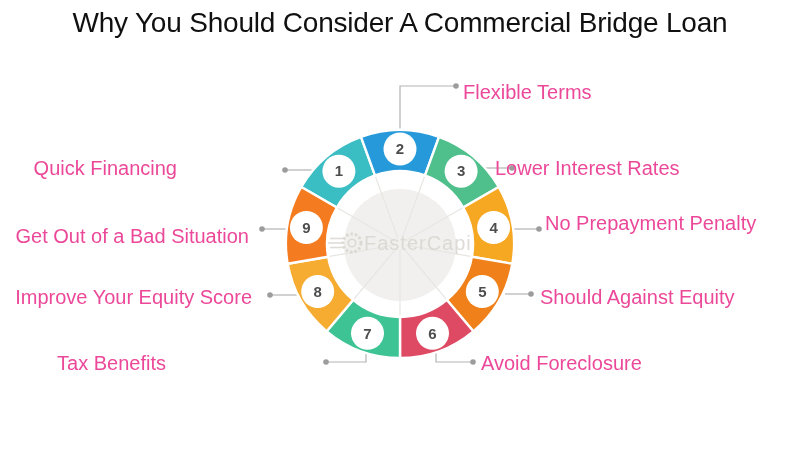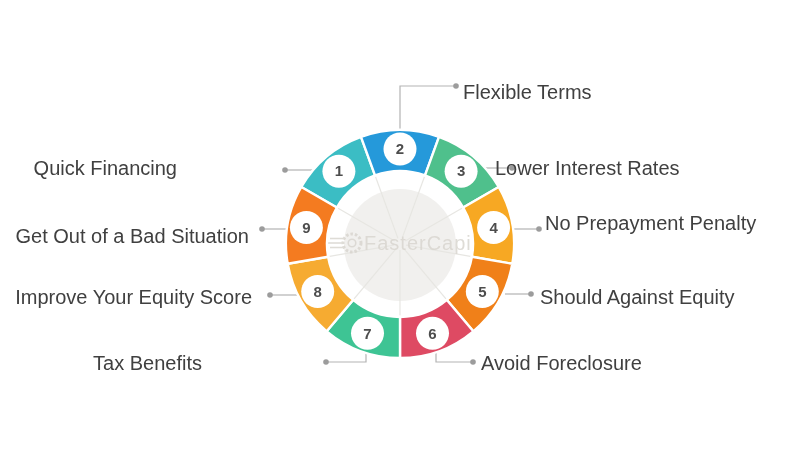--- a/index.html
+++ b/index.html
@@ -7,29 +7,30 @@
     position:relative;width:800px;height:449px;background:#ffffff;overflow:hidden;
     font-family:"Liberation Sans","DejaVu Sans",sans-serif;
   }
   .title{
     position:absolute;top:7px;left:0;right:0;margin:0;
     text-align:center;font-size:28px;font-weight:400;color:#101010;
     letter-spacing:-0.2px;
   }
   .wheel-label{
     position:absolute;transform:translateY(-50%);
-    font-size:20px;color:#404040;white-space:nowrap;line-height:1.1;
+    font-size:20px;color:#ec4899;white-space:nowrap;line-height:1.1;
   }
   svg{position:absolute;left:0;top:0;}
   svg text{font-family:"Liberation Sans","DejaVu Sans",sans-serif;}
 </style>
 </head>
 <body>
 
 <div class="stage">
+  <h1 class="title">Why You Should Consider A Commercial Bridge Loan</h1>
   <svg id="wheel-svg" width="800" height="449" viewBox="0 0 800 449">
       <polyline points="315,170 285,170" fill="none" stroke="#b3b3b3" stroke-width="1.2"></polyline>
       <circle cx="285" cy="170" r="2.8" fill="#9c9c9c"></circle>
       <polyline points="400,129 400,86 456,86" fill="none" stroke="#b3b3b3" stroke-width="1.2"></polyline>
       <circle cx="456" cy="86" r="2.8" fill="#9c9c9c"></circle>
       <polyline points="486,168 512,168" fill="none" stroke="#b3b3b3" stroke-width="1.2"></polyline>
       <circle cx="512" cy="168" r="2.8" fill="#9c9c9c"></circle>
       <polyline points="514,229 539,229" fill="none" stroke="#b3b3b3" stroke-width="1.2"></polyline>
       <circle cx="539" cy="229" r="2.8" fill="#9c9c9c"></circle>
       <polyline points="505,294 531,294" fill="none" stroke="#b3b3b3" stroke-width="1.2"></polyline>
@@ -88,17 +89,17 @@
       <circle cx="306.4" cy="227.5" r="16.5" fill="#ffffff"></circle>
       <text x="306.4" y="232.7" text-anchor="middle" font-size="15" font-weight="600" fill="#4d4d4d">9</text>
     </svg>
   <div id="labels">
       <div class="wheel-label" style="top: 168px; right: 623px; text-align: right; margin-left: 15px;">Quick Financing</div>
       <div class="wheel-label" style="top: 92px; left: 463px;">Flexible Terms</div>
       <div class="wheel-label" style="top: 168px; left: 495px;">Lower Interest Rates</div>
       <div class="wheel-label" style="top: 223px; left: 545px;">No Prepayment Penalty</div>
       <div class="wheel-label" style="top: 297px; left: 540px;">Should Against Equity</div>
       <div class="wheel-label" style="top: 363px; left: 481px;">Avoid Foreclosure</div>
-      <div class="wheel-label" style="top: 363px; right: 598px; text-align: left;">Tax Benefits</div>
+      <div class="wheel-label" style="top: 363px; right: 634px; text-align: left;">Tax Benefits</div>
       <div class="wheel-label" style="top: 297px; right: 548px; text-align: right;">Improve Your Equity Score</div>
       <div class="wheel-label" style="top: 236px; right: 551px; text-align: right;">Get Out of a Bad Situation</div>
     </div>
 </div>
 
 </body></html>

